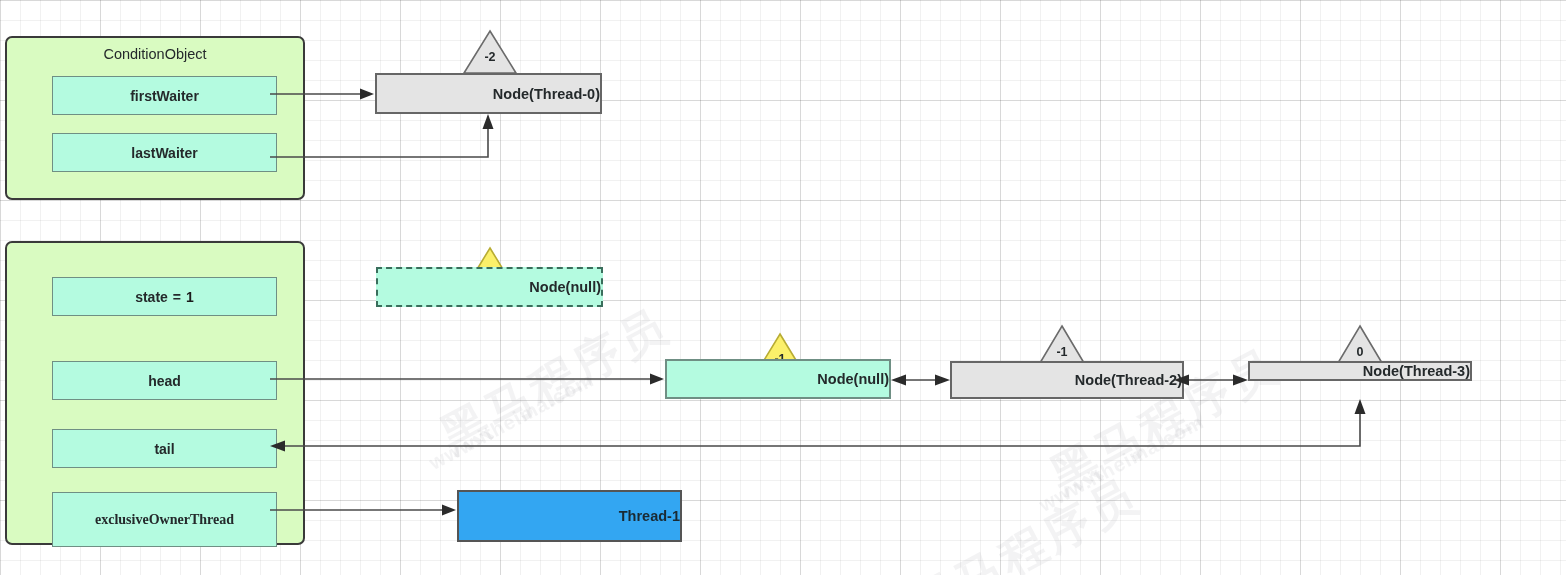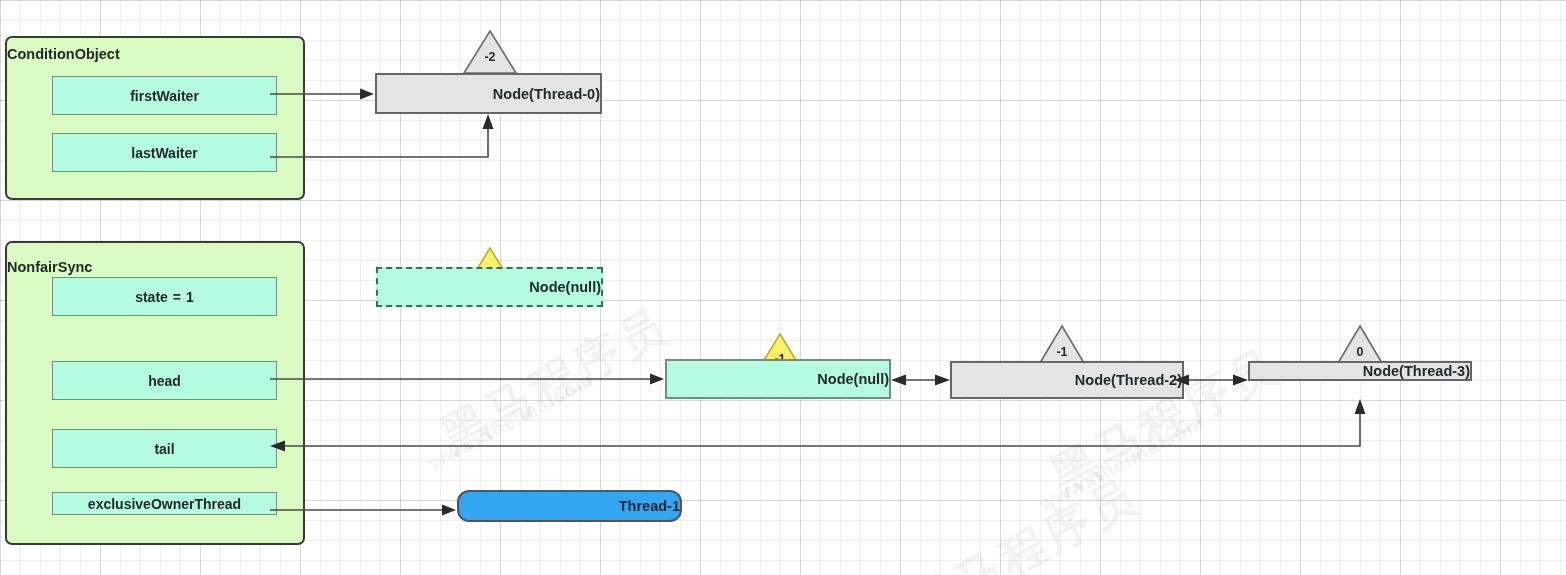--- a/index.html
+++ b/index.html
@@ -44,22 +44,23 @@
     position: absolute;
     box-sizing: border-box;
     background: #d9fbc1;
     border: 2px solid #3a3a3a;
     border-radius: 7px;
   }
   .group-title {
     position: absolute;
     left: 0;
     right: 0;
+    text-align: center;
     font-size: 14.5px;
-    font-weight: bold;
+    font-weight: normal;
     color: #24292b;
   }
 
   
   .field {
     position: absolute;
     box-sizing: border-box;
     background: #b4fbe0;
     border: 1px solid #6f8f84;
     display: flex;
@@ -145,37 +146,36 @@
     <div class="field" style="left:45px; top:38px; width:225px; height:39px;">
       <span>firstWaiter</span>
     </div>
 
     <div class="field" style="left:45px; top:95px; width:225px; height:39px;">
       <span>lastWaiter</span>
     </div>
   </div>
 
   <div class="group-box" style="left:5px; top:241px; width:300px; height:304px;">
-    <div class="group-title" style="top:16px;">NonfairSync</div>
 
     <div class="field" style="left:45px; top:34px; width:225px; height:39px;">
       <span>state</span>
       <span class="eq">=</span>
       <span class="valnum">1</span>
     </div>
 
     <div class="field" style="left:45px; top:118px; width:225px; height:39px;">
       <span>head</span>
     </div>
 
     <div class="field" style="left:45px; top:186px; width:225px; height:39px;">
       <span>tail</span>
     </div>
 
-    <div class="field" style="left:45px; top:249px; width:225px; height:23px;">
+    <div class="field" style="left:45px; top:249px; width:225px; height:55px;font-family:Liberation Serif, serif;">
       <span>exclusiveOwnerThread</span>
     </div>
   </div>
 
   <div class="tri" style="left:463px; top:30px; width:54px; height:44px;">
     <svg width="54" height="44" viewBox="0 0 54 44" aria-hidden="true">
       <polygon points="27,1 53,43 1,43" fill="#e4e4e4" stroke="#6b6b6b" stroke-width="1.6"></polygon>
     </svg>
     <div class="tri-label" style="top:20px;">-2</div>
   </div>
@@ -216,21 +216,21 @@
   <div class="tri" style="left:1334px; top:325px; width:52px; height:44px;">
     <svg width="52" height="44" viewBox="0 0 52 44" aria-hidden="true">
       <polygon points="26,1 51,43 1,43" fill="#e4e4e4" stroke="#6b6b6b" stroke-width="1.6"></polygon>
     </svg>
     <div class="tri-label" style="top:20px;">0</div>
   </div>
   <div class="node gray" style="left:1248px; top:361px; width:224px; height:20px;">
     <span>Node(Thread-3)</span>
   </div>
 
-  <div class="node blue" style="left:457px; top:490px; width:225px; height:32px;border-radius:12px;">
+  <div class="node blue" style="left:457px; top:490px; width:225px; height:52px;">
     <span>Thread-1</span>
   </div>
 
   <svg class="edge-layer" width="1566" height="575" viewBox="0 0 1566 575">
 
     <g>
       <line x1="270" y1="94" x2="364" y2="94"></line>
       <polygon class="arrowhead" points="374,94 360,88.5 360,99.5"></polygon>
     </g>
 

